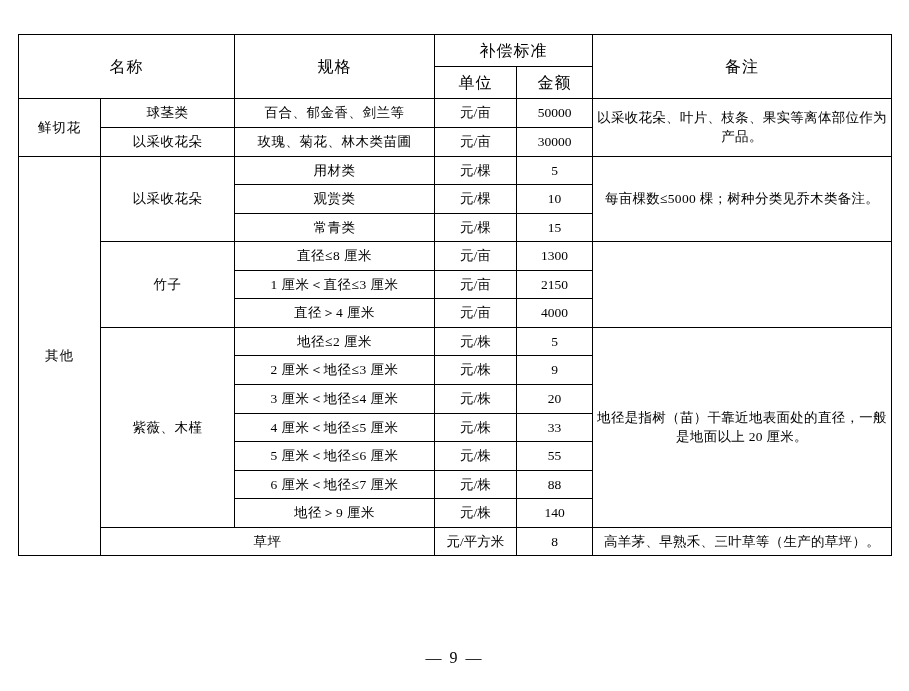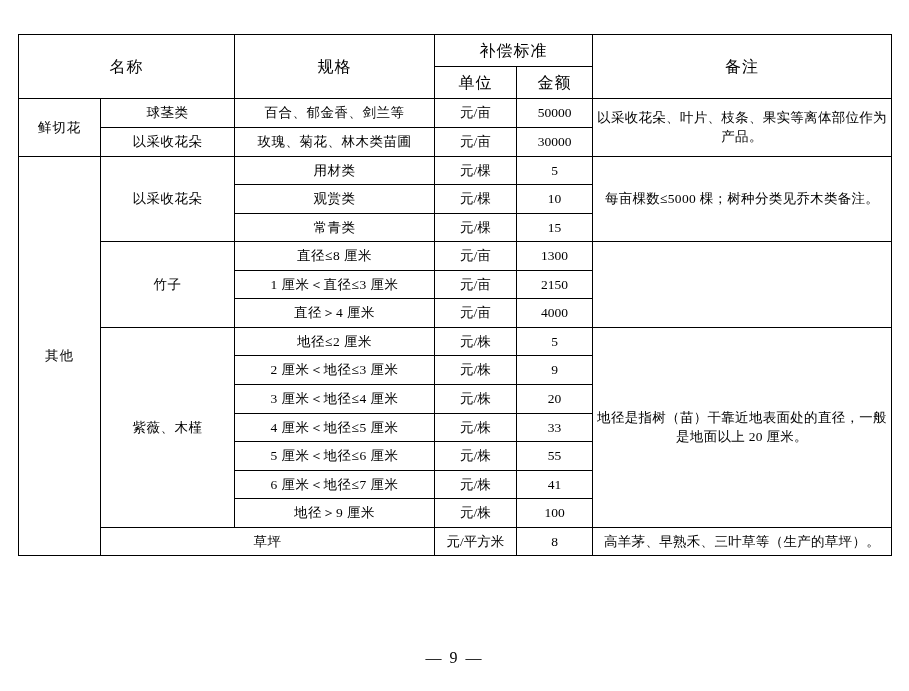--- a/index.html
+++ b/index.html
@@ -189,26 +189,26 @@
           <td class="amt-cell">33</td>
         </tr>
         <tr>
           <td class="spec-cell">5 厘米＜地径≤6 厘米</td>
           <td class="unit-cell">元/株</td>
           <td class="amt-cell">55</td>
         </tr>
         <tr>
           <td class="spec-cell">6 厘米＜地径≤7 厘米</td>
           <td class="unit-cell">元/株</td>
-          <td class="amt-cell">41</td>
+          <td class="amt-cell">88</td>
         </tr>
         <tr>
           <td class="spec-cell">地径＞9 厘米</td>
           <td class="unit-cell">元/株</td>
-          <td class="amt-cell">100</td>
+          <td class="amt-cell">140</td>
         </tr>
 
         <tr>
           <td class="sub-cell" colspan="2">草坪</td>
           <td class="unit-cell">元/平方米</td>
           <td class="amt-cell">8</td>
           <td class="note-cell">高羊茅、早熟禾、三叶草等（生产的草坪）。</td>
         </tr>
 
       </tbody>

